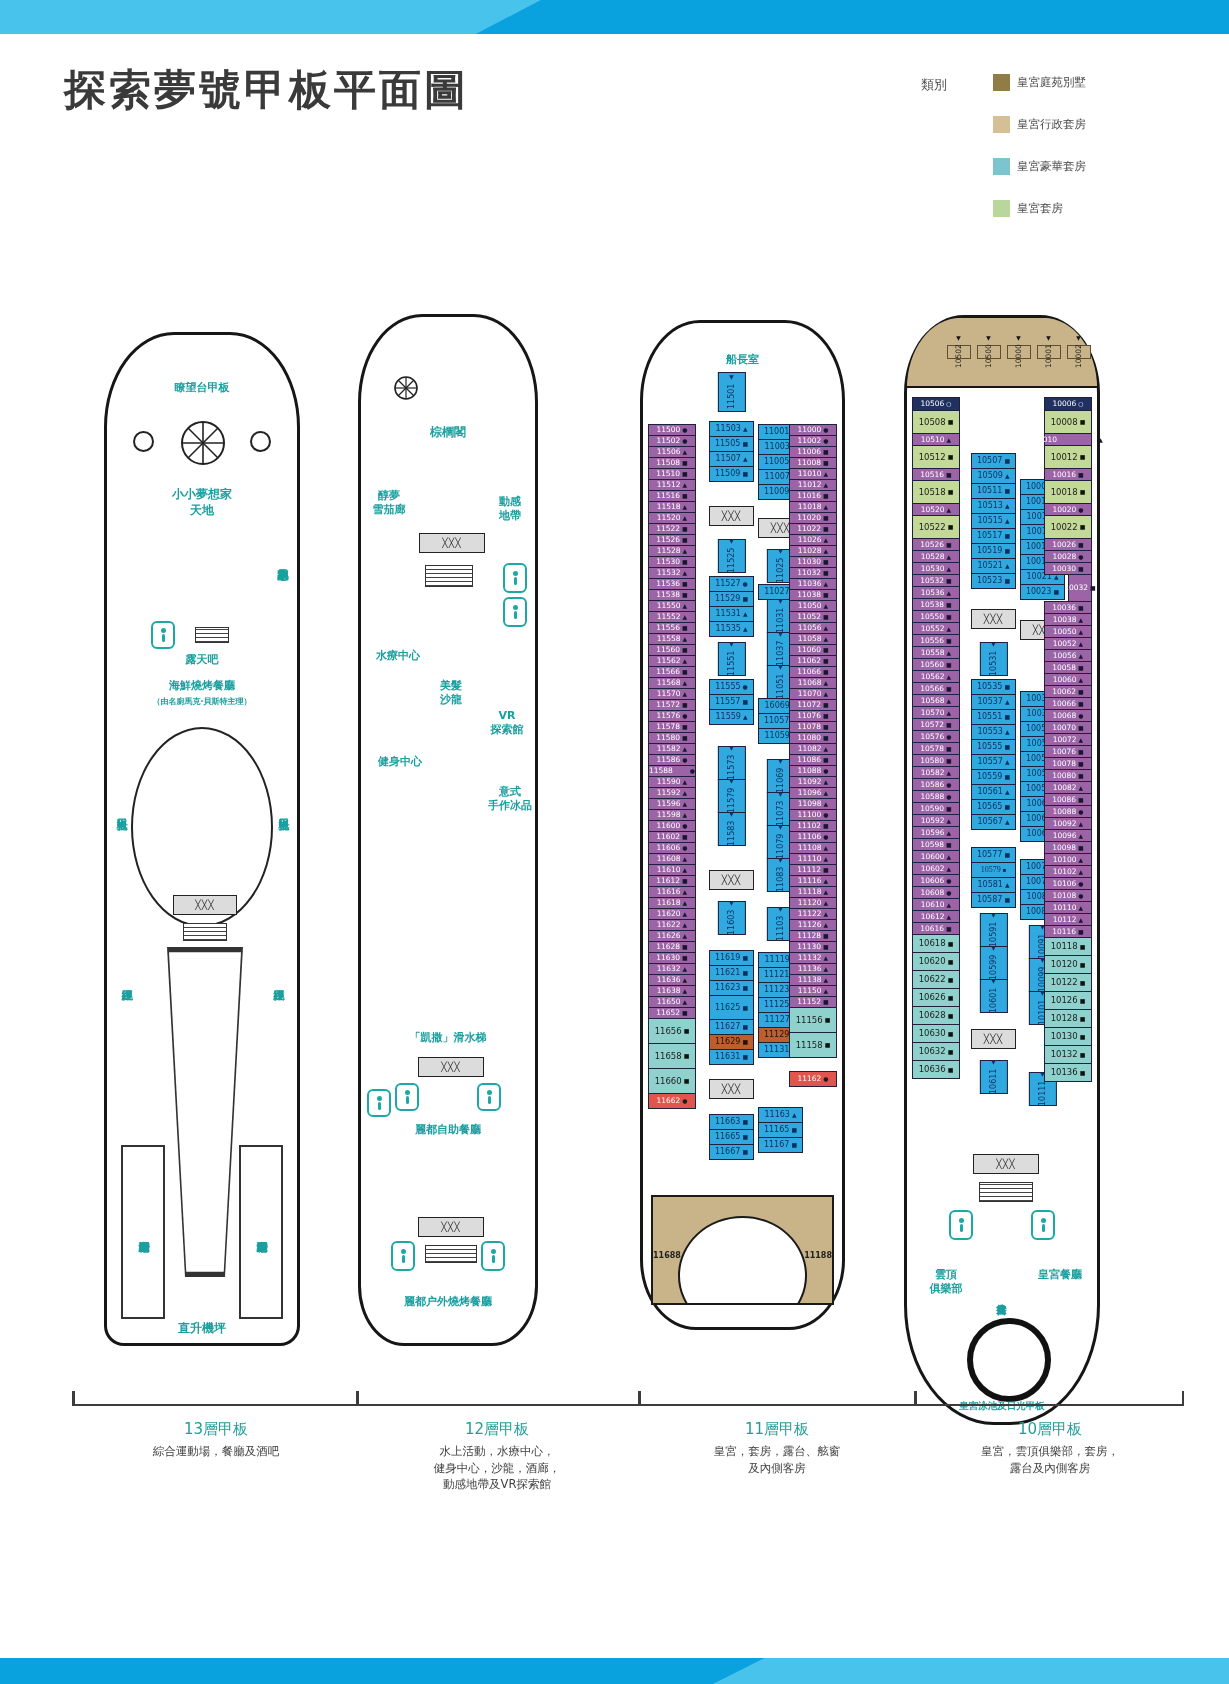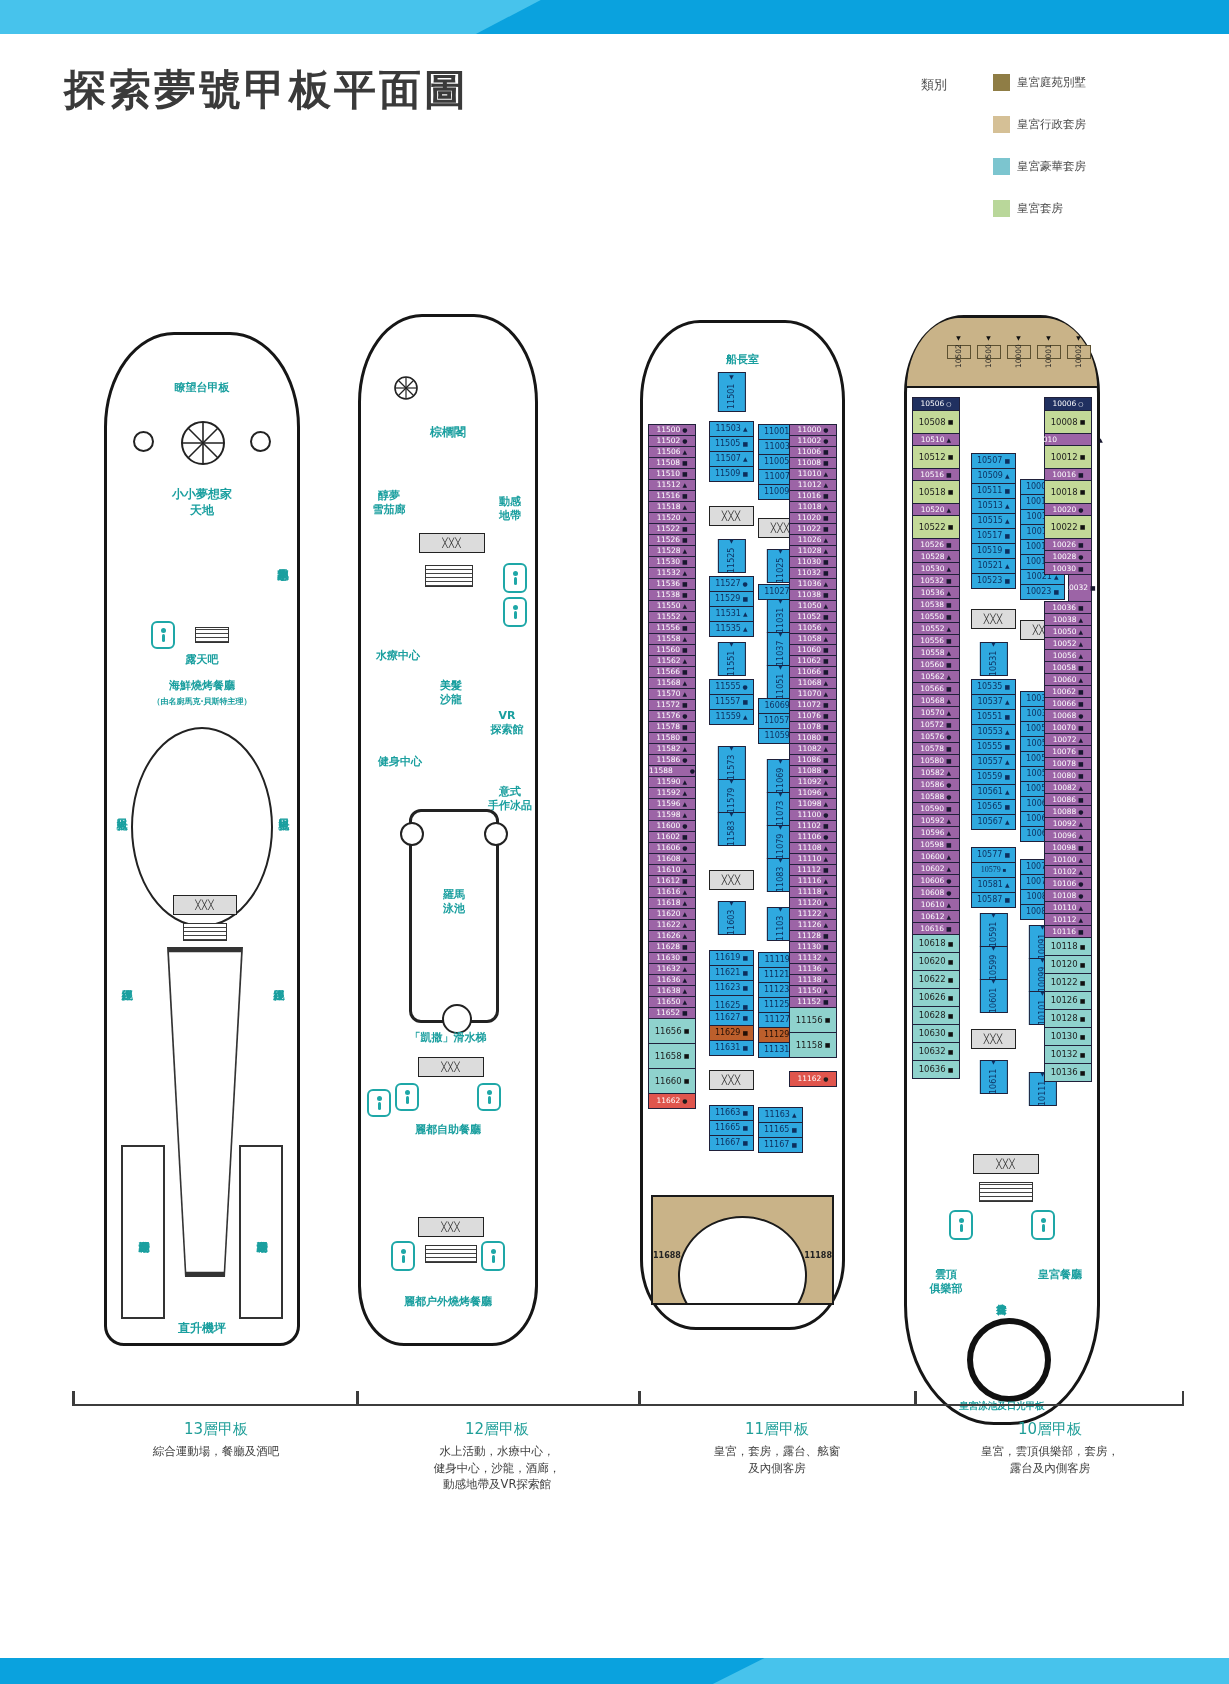--- a/index.html
+++ b/index.html
@@ -188,27 +188,20 @@
     </div>
   <div class="stairs" style="position:absolute;left:64px;top:248px;width:48px;height:22px;"></div>
   <div class="vlab" style="left:6px;top:332px;width:62px;">水療中心</div>
   <div class="vlab" style="left:64px;top:362px;width:52px;">美髮
 沙龍</div>
   <div class="vlab" style="right:2px;top:392px;width:52px;">VR
 探索館</div>
   <div class="vlab" style="left:6px;top:438px;width:66px;">健身中心</div>
   <div class="vlab" style="right:0px;top:468px;width:50px;">意式
 手作冰品</div>
-  <div class="pool12" style="left:48px;top:492px;width:84px;height:208px;">
-    <div class="dot" style="left:-12px;top:10px;"></div>
-      <div class="dot" style="right:-12px;top:10px;"></div>
-    <div class="dot" style="left:30px;bottom:-14px;width:26px;height:26px;"></div>
-    <div class="vlab" style="left:0;right:0;top:76px;">羅馬
-泳池</div>
-  </div>
   <div class="vlab" style="left:0;right:0;top:714px;">「凱撒」滑水梯</div>
   <div class="elev" style="position:absolute;left:57px;top:740px;width:66px;height:20px;">╳╳╳</div>
   <div class="wc" style="left:34px;top:766px;width:20px;height:24px;">
       <span class="person"></span>
     </div>
   <div class="wc" style="right:34px;top:766px;width:20px;height:24px;">
       <span class="person"></span>
     </div>
   <div class="wc" style="left:6px;top:772px;width:20px;height:24px;">
       <span class="person"></span>
@@ -552,21 +545,21 @@
         <span class="sym">■</span>
       </div>
       <div class="cell c-b" style="height: 16px;">
         <span class="num">11621</span>
         <span class="sym">■</span>
       </div>
       <div class="cell c-b" style="height: 16px;">
         <span class="num">11623</span>
         <span class="sym">■</span>
       </div>
-      <div class="cell c-b" style="height: 16px; align-items: flex-end;">
+      <div class="cell c-b" style="height: 25px;">
         <span class="num">11625</span>
         <span class="sym">■</span>
       </div>
       <div class="cell c-b" style="height: 16px;">
         <span class="num">11627</span>
         <span class="sym">■</span>
       </div>
       <div class="cell c-o" style="height: 16px;">
         <span class="num">11629</span>
         <span class="sym">■</span>

